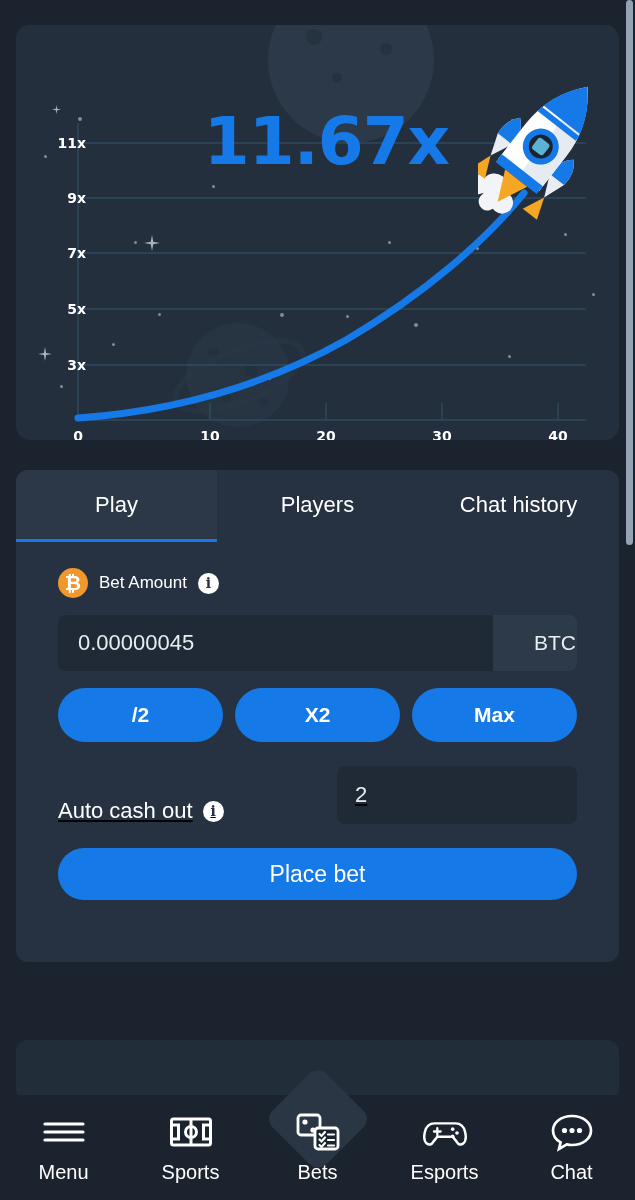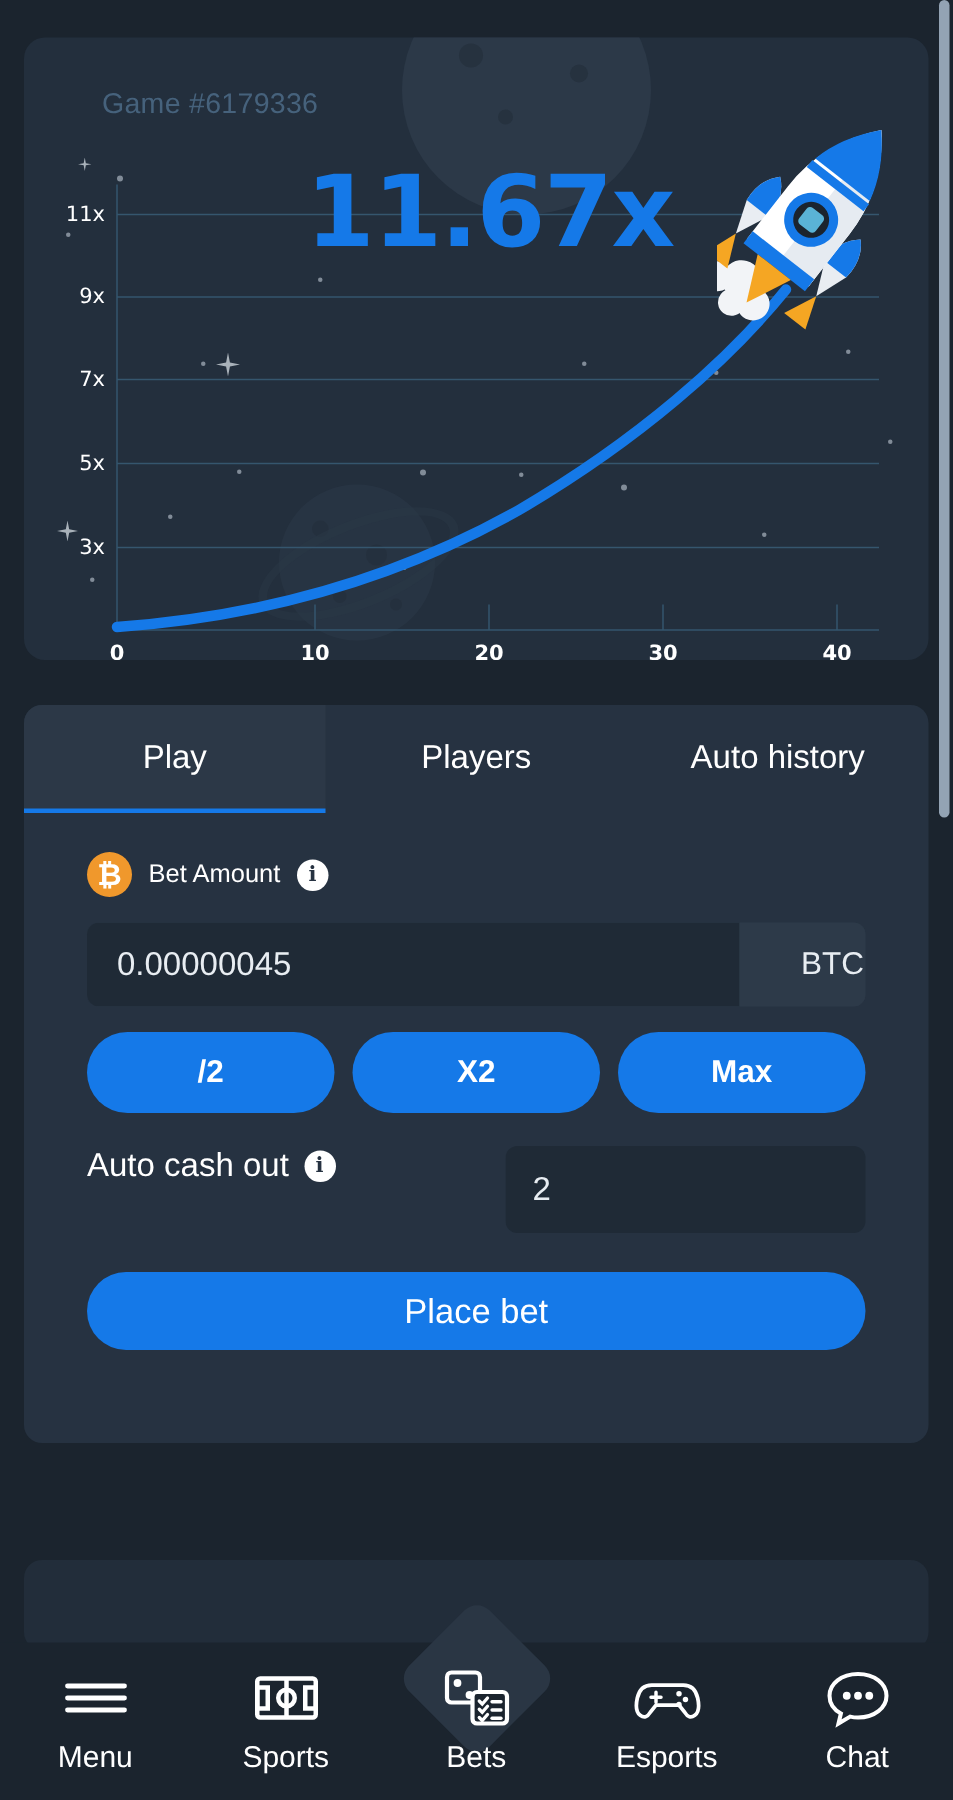--- a/index.html
+++ b/index.html
@@ -45,22 +45,22 @@
   .multiplier {
     position: absolute; left: 0; right: 0; top: 78px;
     text-align: center;
     font-size: 66px; font-weight: bold;
     color: #1579e8;
     letter-spacing: -1px;
     font-family: "DejaVu Sans", sans-serif;
     padding-left: 18px;
   }
   .axis-y-label {
-    position: absolute; right: 16px;
-    font-size: 14px; font-weight: normal; color: #ffffff;
+    position: absolute; right: 0;
+    font-size: 14px; font-weight: bold; color: #ffffff;
     font-family: "DejaVu Sans", sans-serif;
     transform: translateY(-50%);
   }
   .y-labels { position: absolute; left: 36px; top: 0; width: 34px; height: 100%; }
   .x-labels { position: absolute; left: 0; top: 403px; width: 100%; height: 24px; }
   .axis-x-label {
     position: absolute;
     font-size: 14px; font-weight: bold; color: #ffffff;
     font-family: "DejaVu Sans", sans-serif;
     transform: translateX(-50%);
@@ -118,21 +118,21 @@
     width: 84px; display: flex; align-items: center; justify-content: center;
     color: #e8edf2; font-size: 21px; background: #2d3a49; padding-left: 40px;
   }
   .quick-row { display: flex; gap: 12px; margin-top: 17px; }
   .quick-btn {
     flex: 1; height: 54px; border-radius: 27px; border: 0;
     background: #1579e8; color: #ffffff;
     font-size: 21px; font-weight: bold; cursor: pointer;
     font-family: "Liberation Sans", sans-serif;
   }
-  .auto-row { display: flex; align-items: flex-start; margin-top: 22px; height: 60px; }
+  .auto-row { display: flex; align-items: flex-end; margin-top: 22px; height: 60px; text-decoration: underline; }
   .auto-left { display: flex; align-items: center; gap: 10px; flex: 1; }
   .auto-left .label-text { font-size: 22px; }
   .auto-input-wrap {
     display: flex; align-items: stretch; width: 240px;
     height: 58px; border-radius: 8px; overflow: hidden; background: #2d3a49;
   }
   .auto-input-wrap input {
     flex: 1; border: 0; outline: 0; background: #1f2a36;
     color: #e8edf2; font-size: 22px; padding: 0 18px;
     font-family: "Liberation Sans", sans-serif;
@@ -214,21 +214,20 @@
       <div class="star" style="left:548px;top:208px;width:3px;height:3px;"></div>
       <div class="star" style="left:576px;top:268px;width:3px;height:3px;"></div>
       <div class="star" style="left:536px;top:112px;width:3px;height:3px;"></div>
       <div class="star" style="left:44px;top:360px;width:3px;height:3px;"></div>
       <div class="star" style="left:252px;top:352px;width:3px;height:3px;"></div>
       <div class="star-4" style="left:128px;top:210px;width:16px;height:16px;"></div>
       <div class="star-4" style="left:22px;top:322px;width:14px;height:14px;"></div>
       <div class="star-4" style="left:36px;top:80px;width:9px;height:9px;"></div>
     </div>
 
-    <div class="game-id">Game #6179336</div>
 
     <svg class="chart-svg" width="603" height="415">
       <g stroke="#35566e" stroke-width="1">
         <line x1="62" y1="118" x2="570" y2="118"></line>
         <line x1="62" y1="173" x2="570" y2="173"></line>
         <line x1="62" y1="228" x2="570" y2="228"></line>
         <line x1="62" y1="284" x2="570" y2="284"></line>
         <line x1="62" y1="340" x2="570" y2="340"></line>
       </g>
       <g stroke="#35566e" stroke-width="1">
@@ -296,21 +295,21 @@
   <div class="main-card">
 
     <div class="tabs">
       <div class="tab active">
         <span>Play</span>
       </div>
       <div class="tab">
         <span>Players</span>
       </div>
       <div class="tab">
-        <span>Auto history</span>
+        <span>Chat history</span>
       </div>
     </div>
 
     <div class="form">
 
       <div class="label-row">
         <div class="btc-icon">₿</div>
         <div class="label-text">Bet Amount</div>
         <div class="info-icon">i</div>
       </div>

